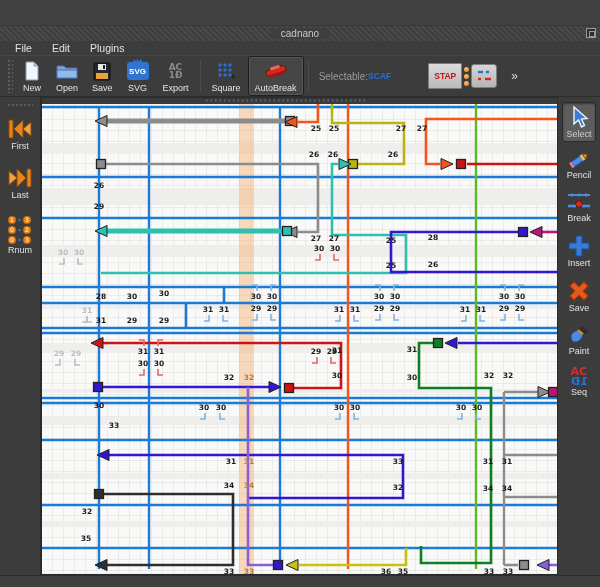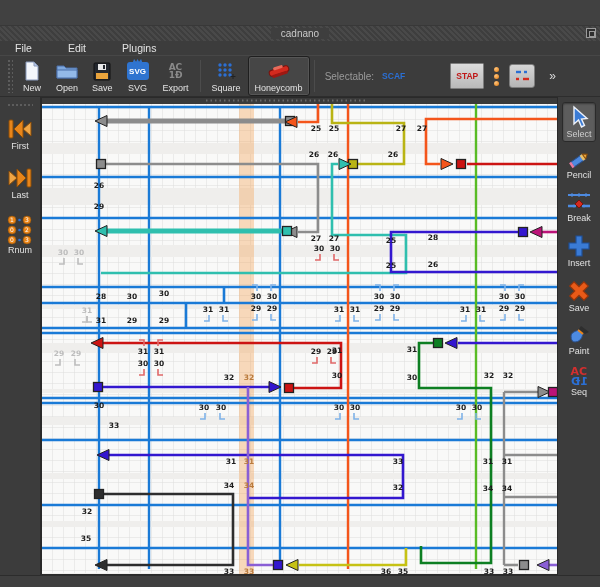--- a/index.html
+++ b/index.html
@@ -11,35 +11,35 @@
   }
   
   .top-space{height:26px;background:#414141;border-bottom:1px solid #383838;}
   .titlebar{
     height:15px;display:flex;align-items:center;justify-content:center;position:relative;
     background:repeating-linear-gradient(45deg,#494949 0 2px,#3e3e3e 2px 4px);
   }
   .titlebar .title{font-size:10px;color:#c9c9c9;background:#3e3e3e;padding:0 10px;}
   .win-icon{position:absolute;right:4px;top:2px;width:10px;height:10px;border:1px solid #9a9a9a;background:#2e2e2e;}
   .win-icon:after{content:"";position:absolute;left:2px;top:2px;width:4px;height:4px;border:1px solid #9a9a9a;}
-  .menubar{height:14px;display:flex;align-items:center;background:#3c3c3c;padding-left:6px;gap:18px;}
+  .menubar{height:14px;display:flex;align-items:center;background:#3c3c3c;padding-left:6px;gap:2px;}
   .menu-item{font-size:10.5px;color:#e2e2e2;padding:0 9px;}
   .toolbar{
     height:42px;background:#3c3c3c;border-top:1px solid #474747;border-bottom:1px solid #2d2d2d;
     display:flex;align-items:stretch;padding-left:7px;
   }
   .tb-handle{width:6px;margin:3px 2px 3px 0;
     background-image:radial-gradient(circle,#5d5d5d 1px,transparent 1.2px);background-size:4px 4px;}
   .tb-btn{display:flex;flex-direction:column;align-items:center;justify-content:flex-end;
     padding:2px 6px 2px;min-width:34px;border-radius:3px;border:1px solid transparent;}
   .tb-btn .ico{height:22px;display:flex;align-items:center;justify-content:center;}
   .tb-btn .lbl{font-size:9px;color:#e4e4e4;margin-top:1px;white-space:nowrap;}
   .tb-btn.active{border:1px solid #1f1f1f;background:#464646;box-shadow:inset 0 0 0 1px #565656;}
   .tb-sep{width:1px;background:#2e2e2e;border-right:1px solid #4c4c4c;margin:4px 4px;}
-  .sel-group{display:flex;align-items:center;gap:8px;padding:0 6px;}
+  .sel-group{display:flex;align-items:center;gap:0;padding:0 6px;}
   .sel-label{font-size:10px;color:#9a9a9a;}
   .scaf{font-size:8.5px;font-weight:bold;color:#2b6fd4;}
   .stap-btn{font-size:8.5px;font-weight:bold;color:#c01818;background:linear-gradient(#dcdcdc,#b9b9b9);
     border:1px solid #7e7e7e;border-radius:1px;padding:7px 5px;margin-left:37px;}
   .dots-btn{display:flex;flex-direction:column;gap:2px;padding:2px;}
   .dots-btn i{width:5px;height:5px;border-radius:50%;background:radial-gradient(circle at 35% 30%,#ffc37a,#e07b12);}
   .filter-btn{background:linear-gradient(#d6d6d6,#b5b5b5);border:1px solid #7e7e7e;border-radius:3px;
     width:26px;height:24px;display:flex;align-items:center;justify-content:center;}
   .overflow{font-size:12px;color:#dcdcdc;margin:0 4px 0 8px;align-self:center;}
   
@@ -163,21 +163,21 @@
     <div class="tb-btn active">
       <span class="ico">
         <svg width="26" height="18">
           <g transform="rotate(-18 13 9)">
             <rect x="3" y="6" width="20" height="6" rx="2.5" fill="#d32a1e" stroke="#7a120c"></rect>
             <rect x="5" y="11" width="16" height="3" rx="1" fill="#9e1812"></rect>
             <rect x="8" y="4" width="10" height="3" rx="1.5" fill="#e86a5a"></rect>
           </g>
         </svg>
       </span>
-      <span class="lbl">Honeycomb</span>
+      <span class="lbl">AutoBreak</span>
     </div>
 
 
     <div class="tb-sep"></div>
 
     <div class="sel-group">
       <span class="sel-label">Selectable:</span>
       <span class="scaf">SCAF</span>
       <span class="stap-btn">STAP</span>
       <span class="dots-btn">

